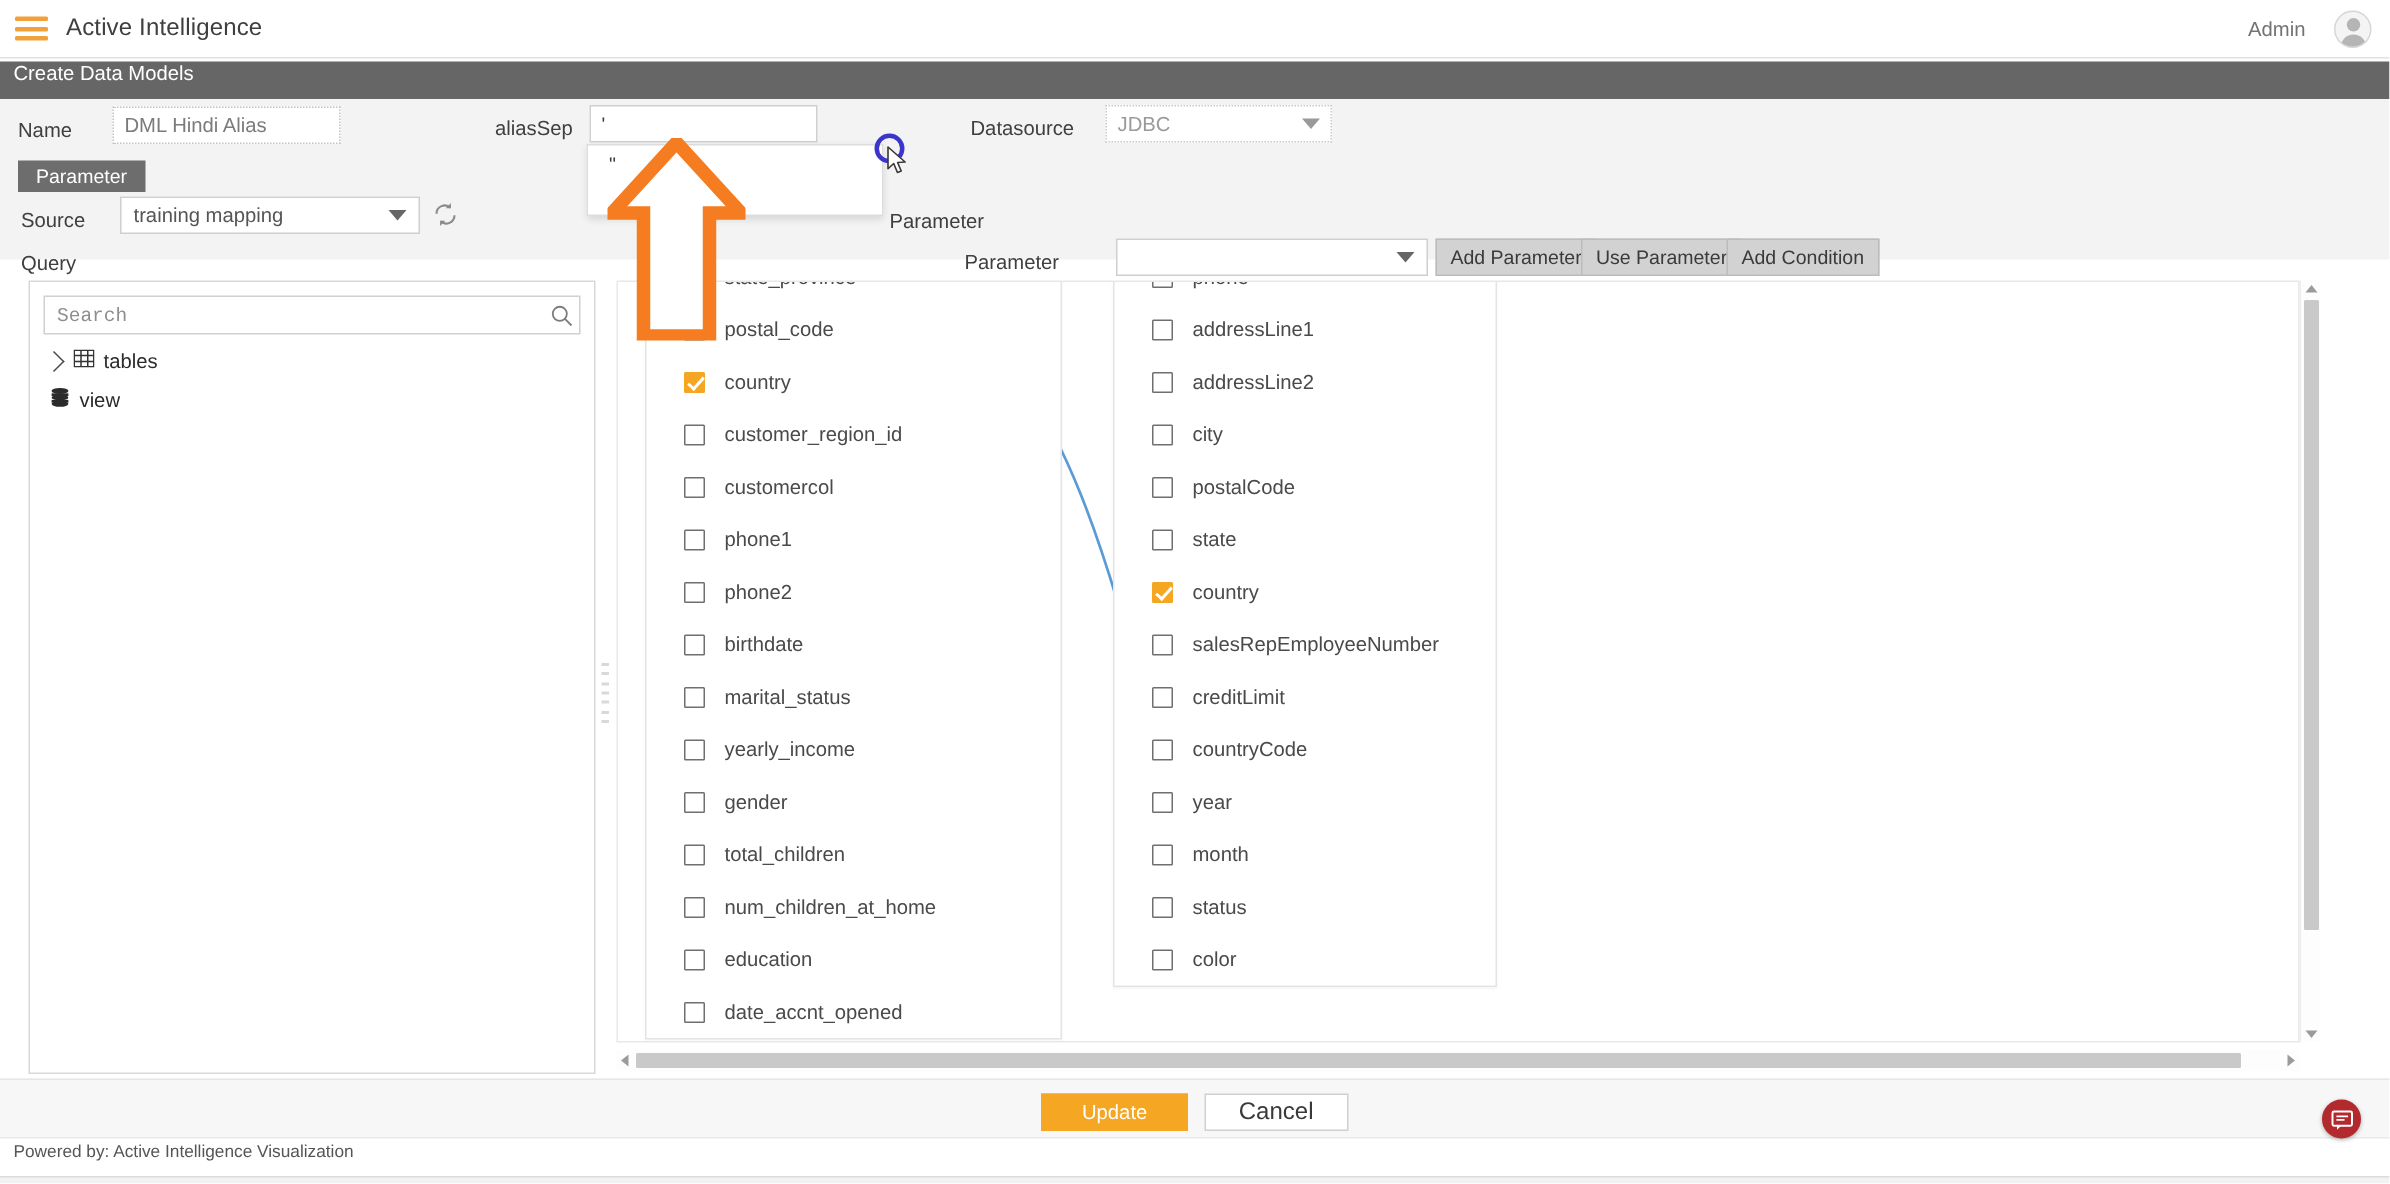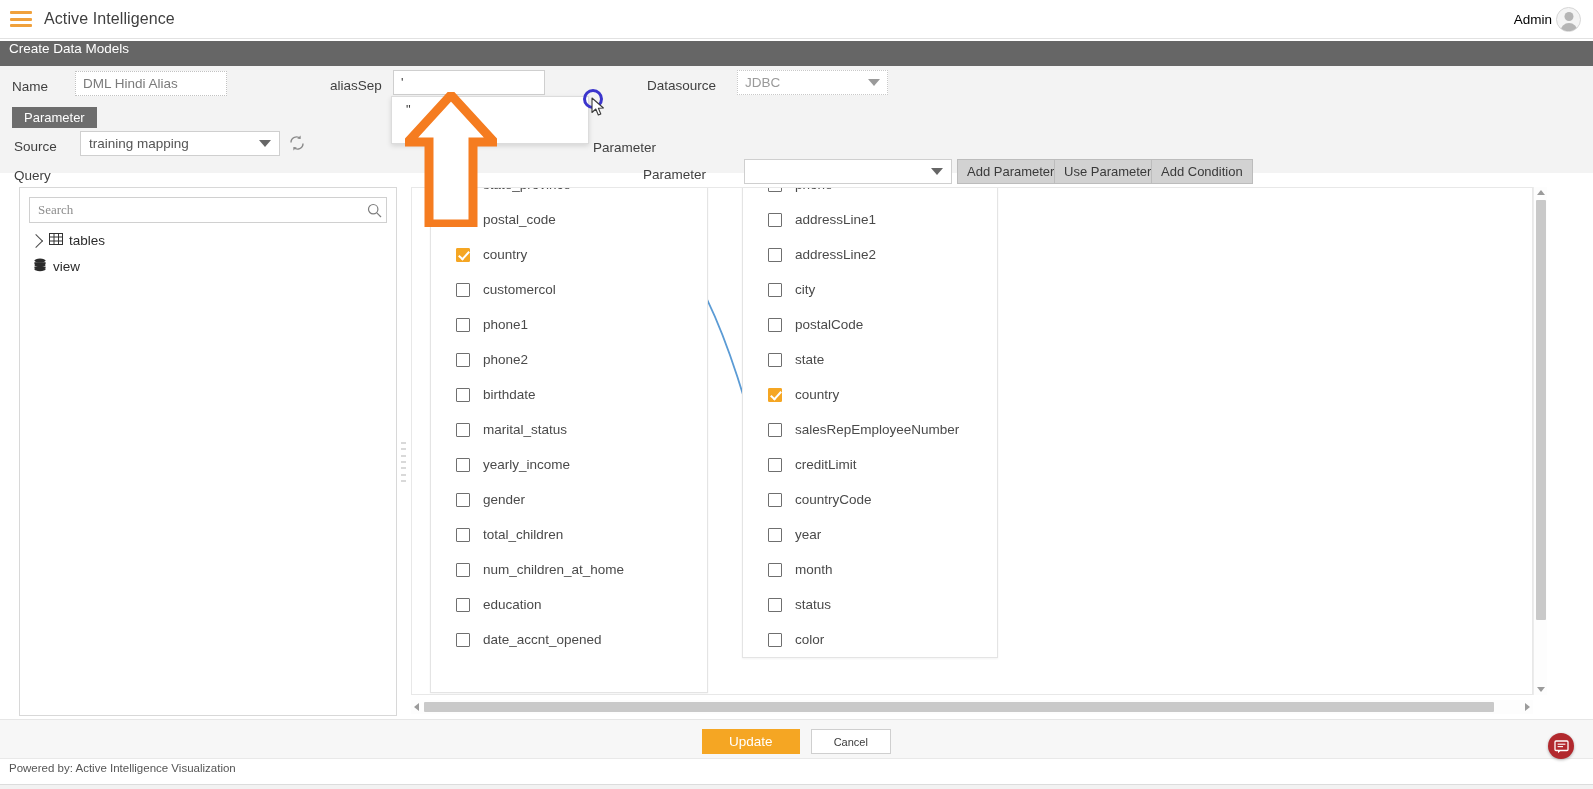--- a/index.html
+++ b/index.html
@@ -25,21 +25,21 @@
     display: flex; flex-direction: column; justify-content: space-between;
     cursor: pointer;
   }
   .hamburger i { display: block; height: 3px; background: #f0a13c; border-radius: 1px; }
   .app-title {
     margin-left: 12px; font-size: 16px; color: #3f3f3f; letter-spacing: .1px;
   }
   .topbar-right {
     margin-left: auto; display: flex; align-items: center; margin-right: 12px;
   }
-  .admin-label { font-size: 13.5px; color: #000000; margin-right: 4px; }
+  .admin-label { font-size: 13.5px; color: #737373; margin-right: 19px; }
   .avatar {
     width: 25px; height: 25px; border-radius: 50%; background: #f4f4f4;
     border: 1px solid #d6d6d6; position: relative; overflow: hidden;
   }
   .avatar::before {
     content: ""; position: absolute; left: 50%; top: 4px; width: 9px; height: 9px;
     transform: translateX(-50%); border-radius: 50%; background: #b5b5b5;
   }
   .avatar::after {
     content: ""; position: absolute; left: 50%; top: 15px; width: 17px; height: 12px;
@@ -133,21 +133,21 @@
     position: absolute; left: 19px; top: 187px; width: 378px; height: 529px;
     background: #fff; border: 1px solid #d8d8d8;
   }
   .search-box {
     position: relative; margin: 9px 9px 0 9px; height: 26px;
     border: 1px solid #d0d0d0; background: #fff;
     display: flex; align-items: center;
   }
   .search-box input {
     border: 0; outline: 0; flex: 1; padding: 0 8px;
-    font-family: Liberation Serif, serif; font-size: 13px; color: #be185d;
+    font-family: Liberation Mono, monospace; font-size: 13px; color: #be185d;
     background: transparent;
   }
   .search-box input::placeholder { color: #8e8e8e; }
   .search-icon { width: 24px; display: flex; align-items: center; justify-content: center; }
   .tree-item {
     display: flex; align-items: center; gap: 6px;
     padding: 5px 0 5px 11px; font-size: 13.5px; color: #2b2b2b; cursor: pointer;
   }
   .chev {
     width: 10px; height: 10px; border-right: 1.6px solid #4a4a4a; border-top: 1.6px solid #4a4a4a;
@@ -229,21 +229,21 @@
     display: flex; align-items: center; justify-content: center; gap: 11px;
   }
   .btn-update {
     background: #f5a623; border: 1px solid #f5a623; color: #fff;
     height: 25px; padding: 0 26px; font-size: 13.5px; cursor: pointer;
     font-family: "Liberation Sans", sans-serif;
     display: flex; align-items: center;
   }
   .btn-cancel {
     background: #fff; border: 1px solid #cfcfcf; color: #3a3a3a;
-    height: 25px; padding: 0 22px; font-size: 11px; cursor: pointer;
+    height: 25px; padding: 0 22px; font-size: 16px; cursor: pointer;
     font-family: "Liberation Sans", sans-serif;
     display: flex; align-items: center;
   }
 
   
   .footer {
     position: absolute; left: 0; top: 758px; width: 1593px; height: 31px;
     background: #fff; border-top: 1px solid #e9e9e9;
     font-size: 11.5px; color: #555; padding: 3px 0 0 9px;
   }
@@ -409,20 +409,24 @@
           <div class="chk-row">
             <span class="chk"></span>
             <span>postal_code</span>
           </div>
           <div class="chk-row">
             <span class="chk checked"></span>
             <span>country</span>
           </div>
           <div class="chk-row">
             <span class="chk"></span>
+            <span>customer_region_id</span>
+          </div>
+          <div class="chk-row">
+            <span class="chk"></span>
             <span>customercol</span>
           </div>
           <div class="chk-row">
             <span class="chk"></span>
             <span>phone1</span>
           </div>
           <div class="chk-row">
             <span class="chk"></span>
             <span>phone2</span>
           </div>

